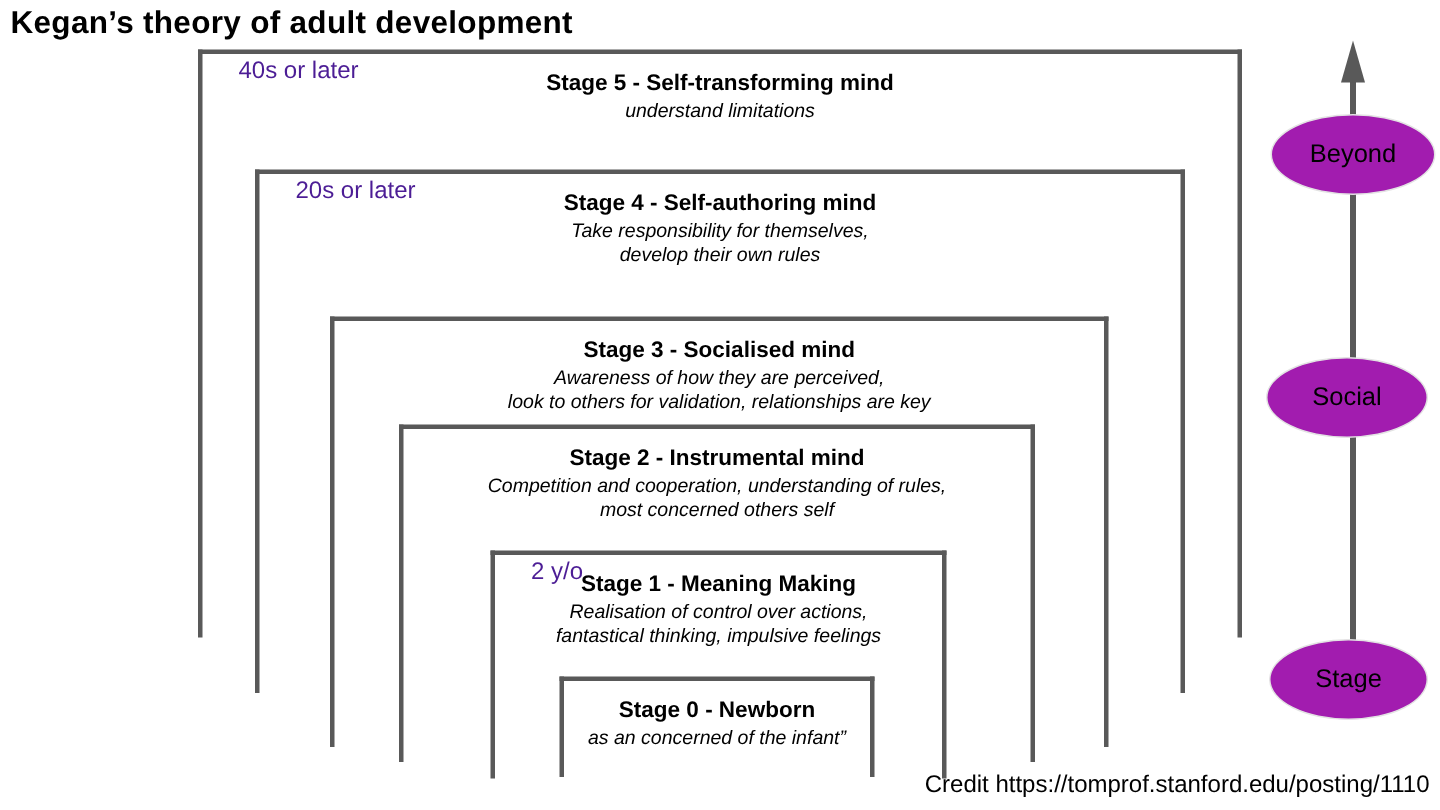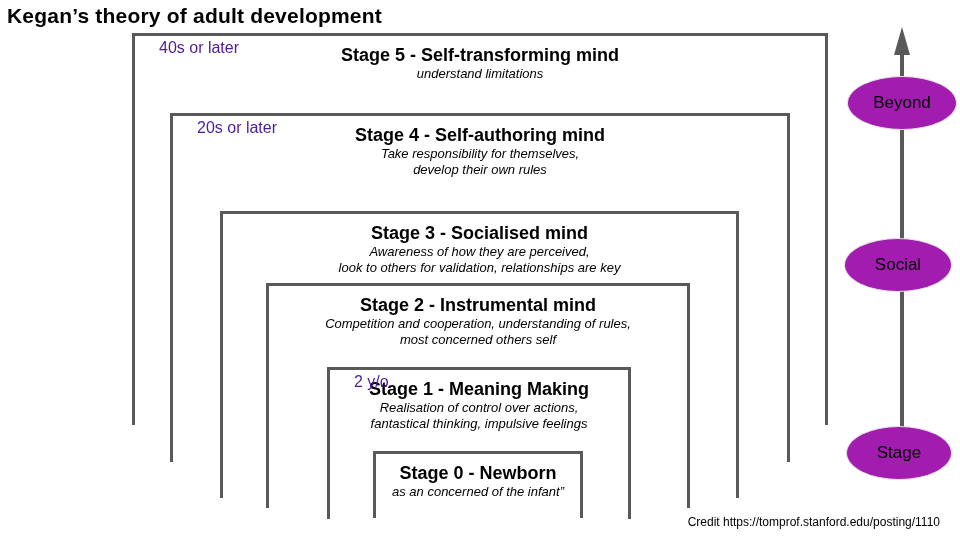--- a/index.html
+++ b/index.html
@@ -39,21 +39,21 @@
     color: #4c1d95;
     white-space: nowrap;
     margin-left: 20px;
   }
   .stage-text {
     width: 100%;
     padding-top: 9px;
     text-align: center;
   }
   .stage-heading {
-    font-size: 18px;
+    font-size: 15px;
     font-weight: bold;
     line-height: 21px;
   }
   .stage-sub {
     font-size: 13px;
     font-style: italic;
     line-height: 16px;
   }
   
   .axis-shaft {
@@ -78,22 +78,22 @@
     display: flex;
     align-items: center;
     justify-content: center;
     font-size: 17px;
   }
   .oval-beyond { left: 847px; top: 76px;  width: 110px; height: 54px; }
   .oval-social { left: 844px; top: 238px; width: 108px; height: 54px; }
   .oval-self   { left: 846px; top: 426px; width: 106px; height: 54px; }
   .credit {
     position: absolute;
-    right: 20px; top: 515px;
-    font-size: 12px;
+    right: 7px; top: 515px;
+    font-size: 16px;
     white-space: nowrap;
   }
 </style>
 </head>
 <body>
 
 <div class="page-title">Kegan’s theory of adult development</div>
 
 <div class="stage-box s5">
   <div class="age-label">40s or later</div>

